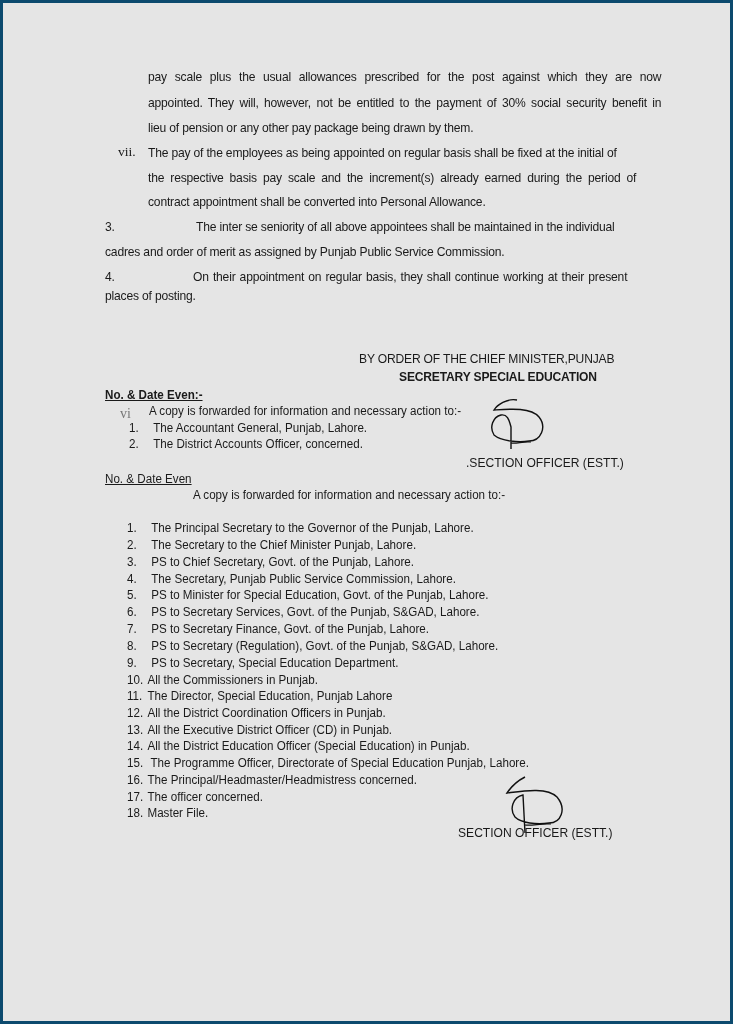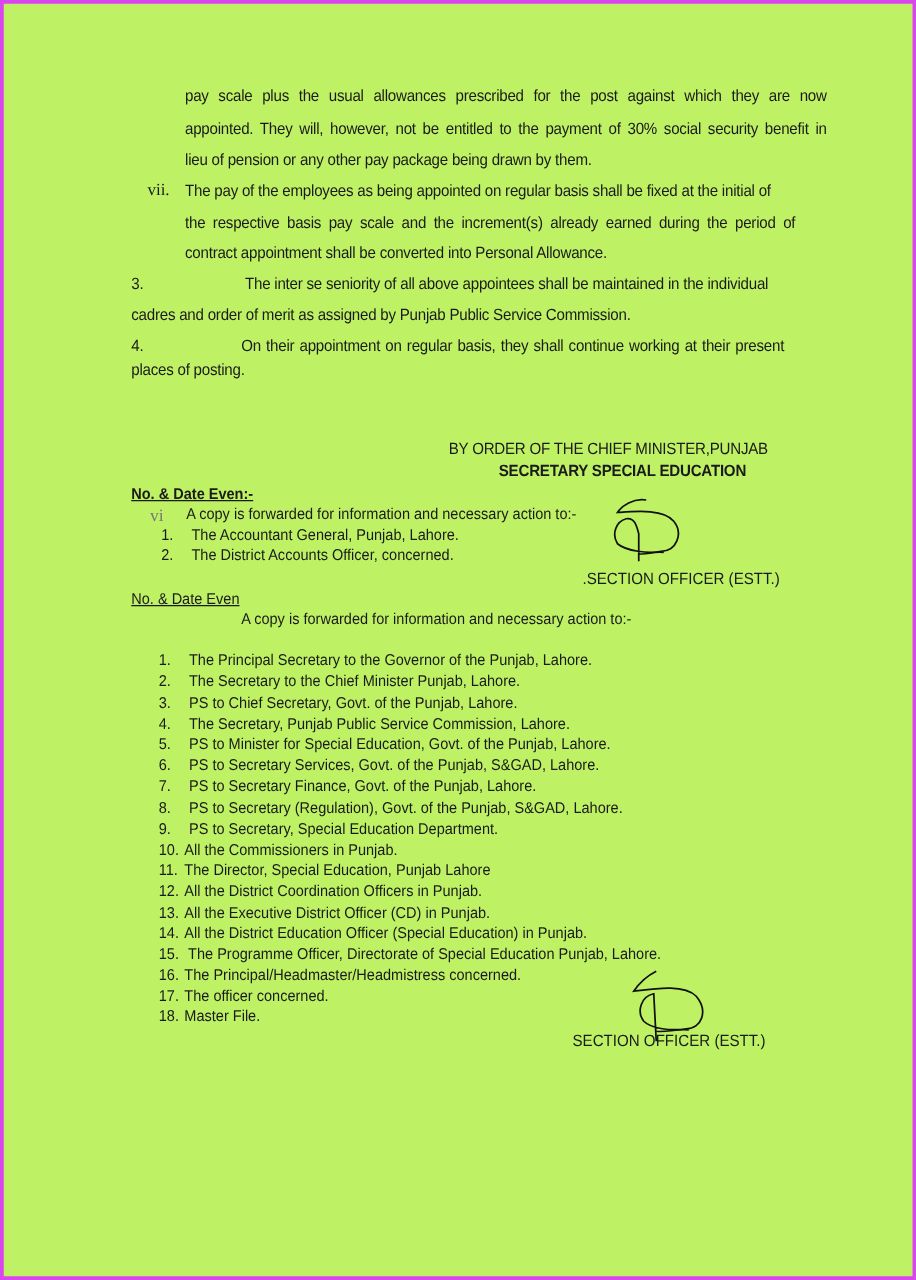--- a/index.html
+++ b/index.html
@@ -5,22 +5,22 @@
     html, body { margin: 0; padding: 0; }
     body {
       width: 733px; height: 1024px; overflow: hidden;
       background: #ffffff;
       font-family: "Liberation Sans", sans-serif;
       color: #1a1a1a;
     }
     .page {
       position: relative;
       width: 727px; height: 1018px;
-      border: 3px solid #d946ef;
-      background: #bef264;
+      border: 3px solid #0c4a6e;
+      background: #e5e5e5;
       overflow: hidden;
     }
     .abs { position: absolute; white-space: nowrap; }
     .body-text {
       font-size: 13px; letter-spacing: -0.2px;
       transform: scaleX(0.93); transform-origin: left center;
     }
     .justify { display: block; text-align: justify; text-align-last: justify; white-space: normal; }
     .roman { font-family: "Liberation Serif", serif; font-size: 13.5px; }
     .bold { font-weight: bold; }

